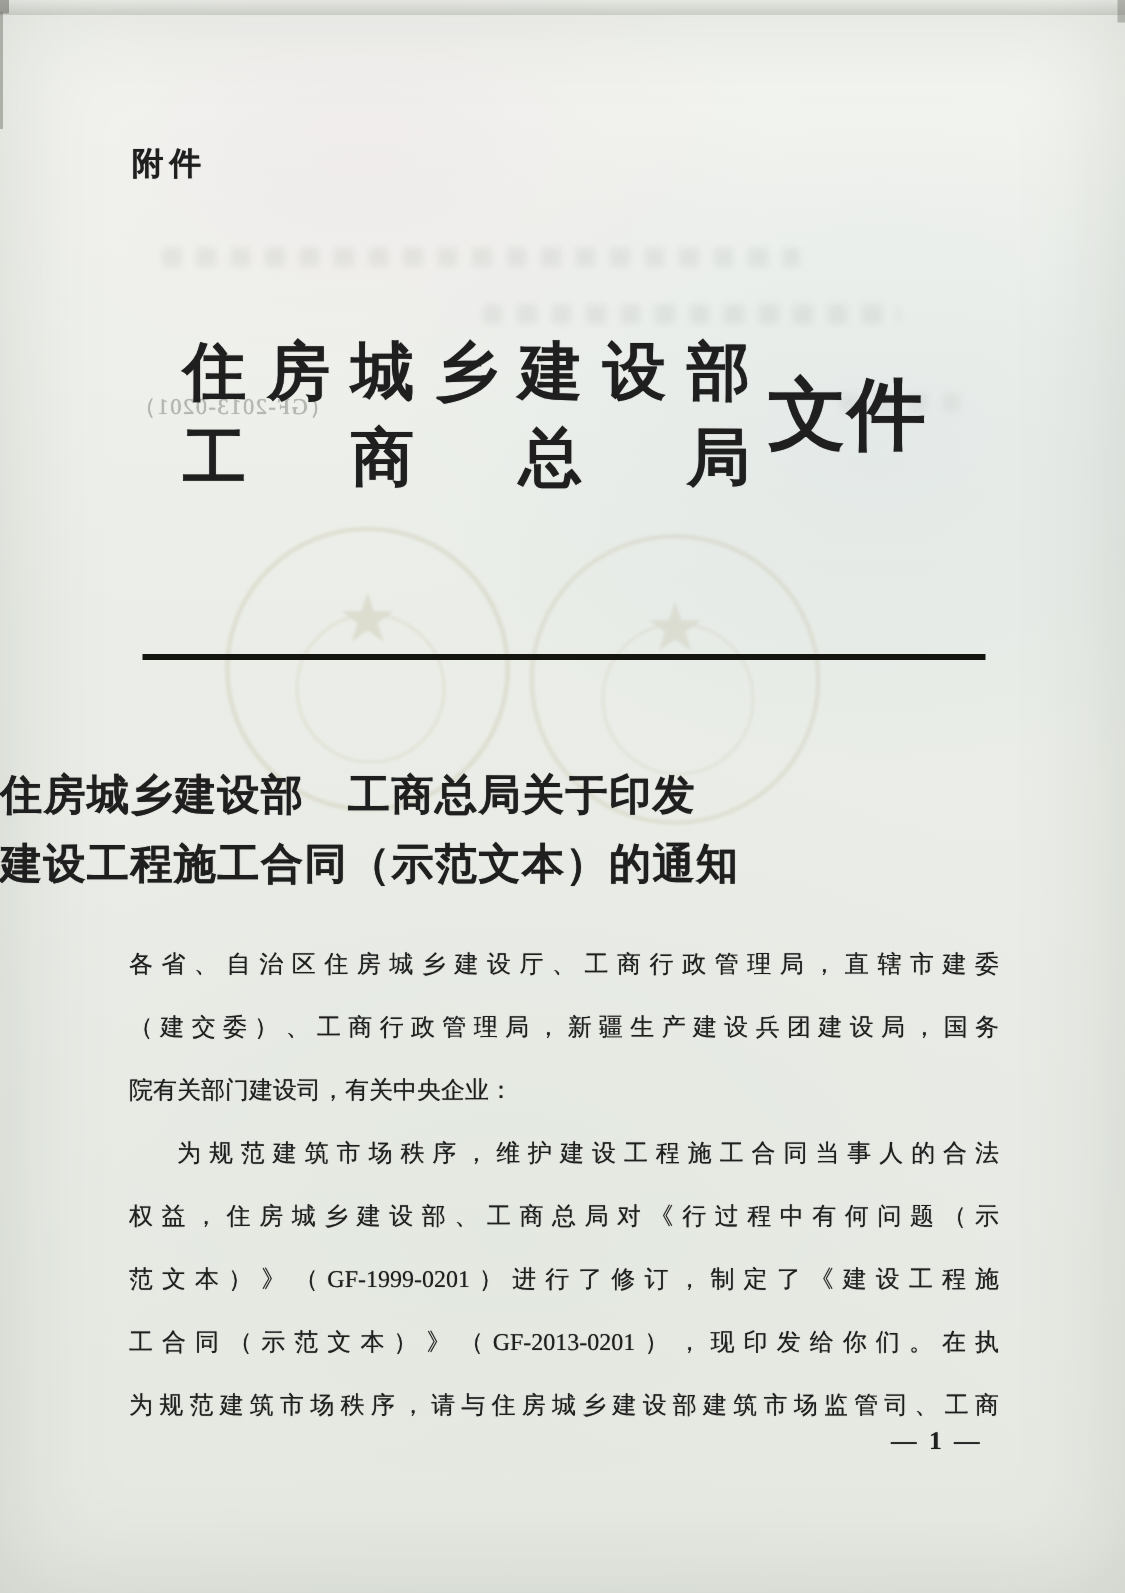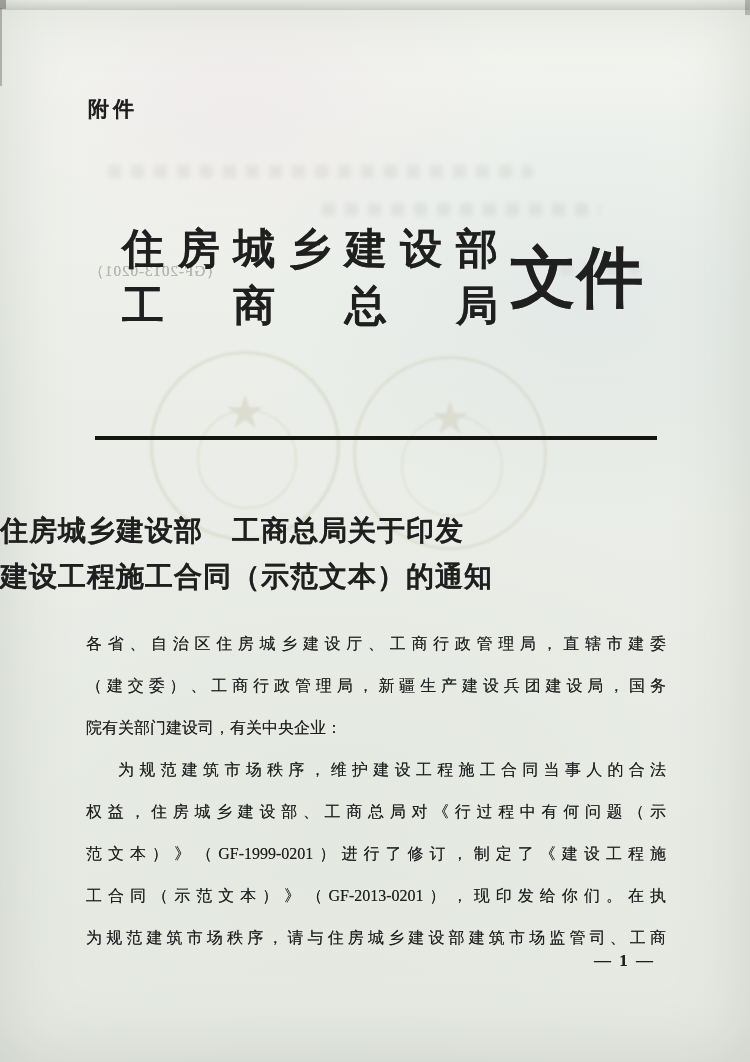--- a/index.html
+++ b/index.html
@@ -60,21 +60,21 @@
     position:absolute;left:88px;top:95px;
     font-size:21px;font-weight:700;letter-spacing:4px;
   }
 
   .letterhead{
     position:absolute;left:122px;top:221px;width:522px;
     display:flex;align-items:flex-start;gap:12px;
   }
   .org-col{width:378px;font-size:42px;font-weight:700;}
   .org-line{height:57px;line-height:57px;text-align:justify;text-align-last:justify;white-space:nowrap;}
-  .doc-type{font-size:66px;font-weight:700;line-height:114px;letter-spacing:1px;white-space:nowrap;}
+  .doc-type{font-size:52px;font-weight:700;line-height:114px;letter-spacing:1px;white-space:nowrap;}
 
   .doc-number{
     position:absolute;left:0;top:399px;width:100%;
     text-align:center;font-size:20px;font-weight:600;letter-spacing:3px;
   }
 
   .rule{position:absolute;left:95px;top:436px;width:562px;height:4px;background:#15150f;}
 
   .notice-title{
     position:absolute;left:0;top:508px;width:100%;

